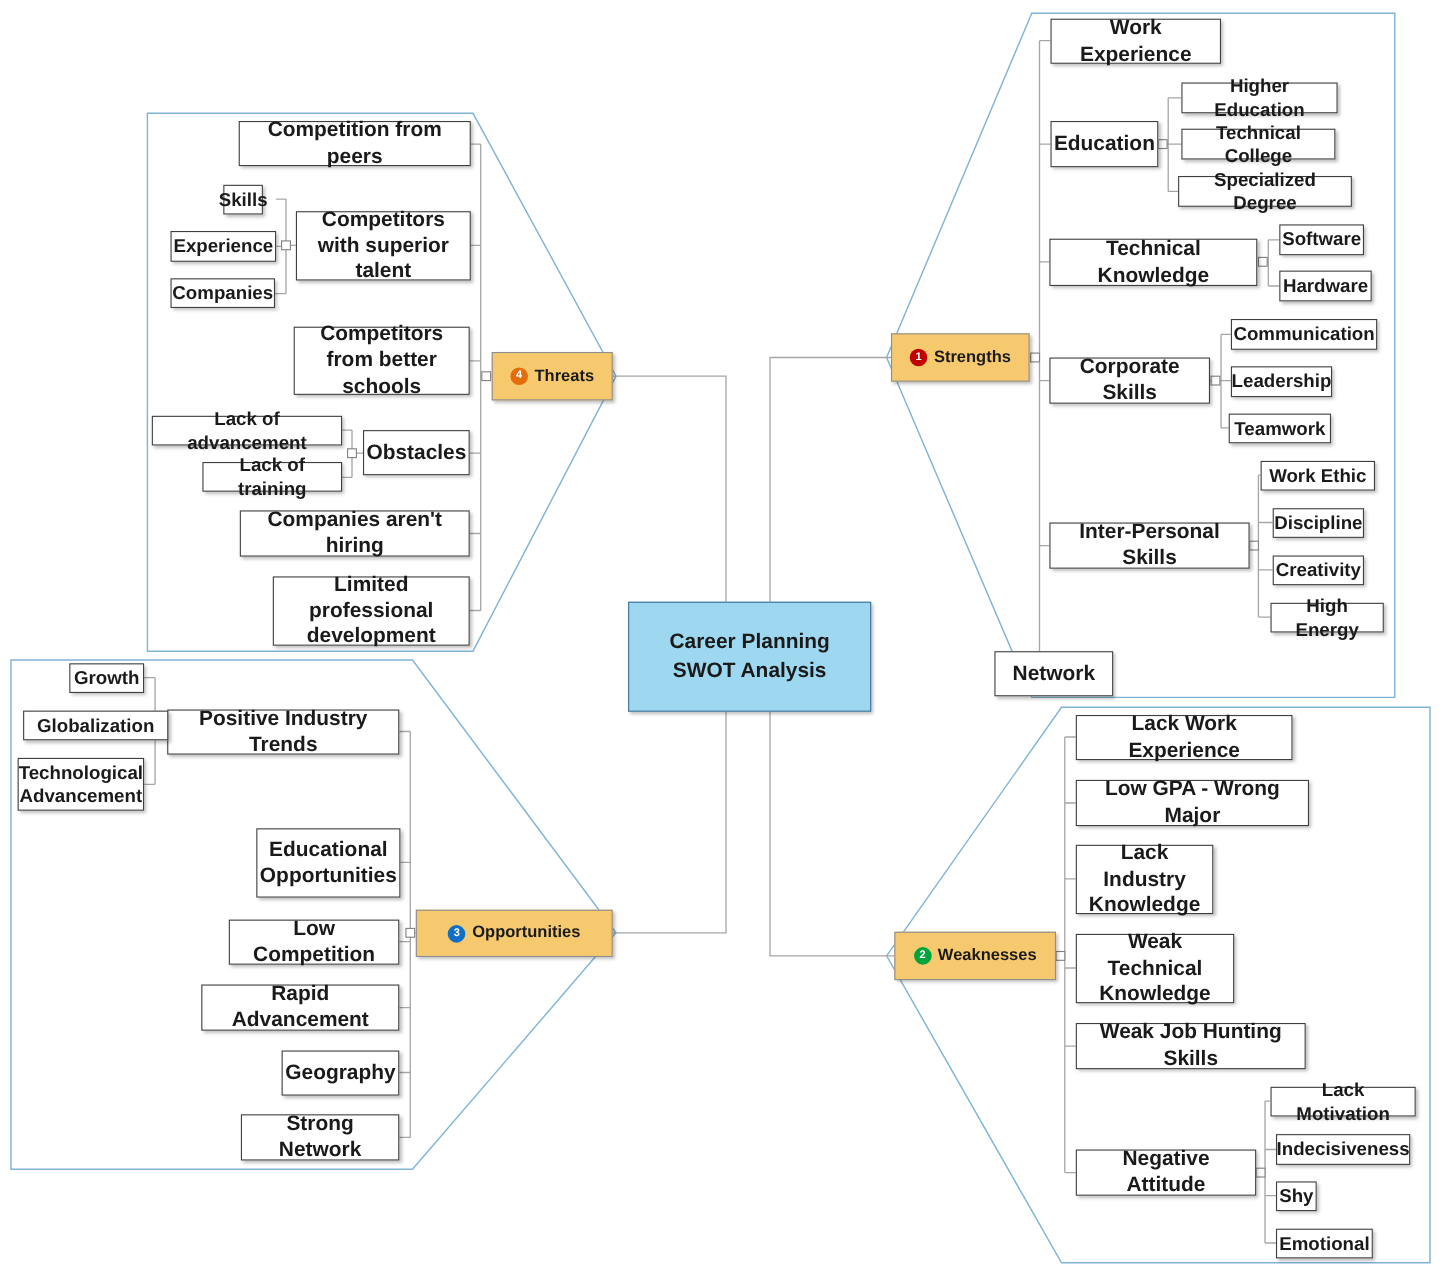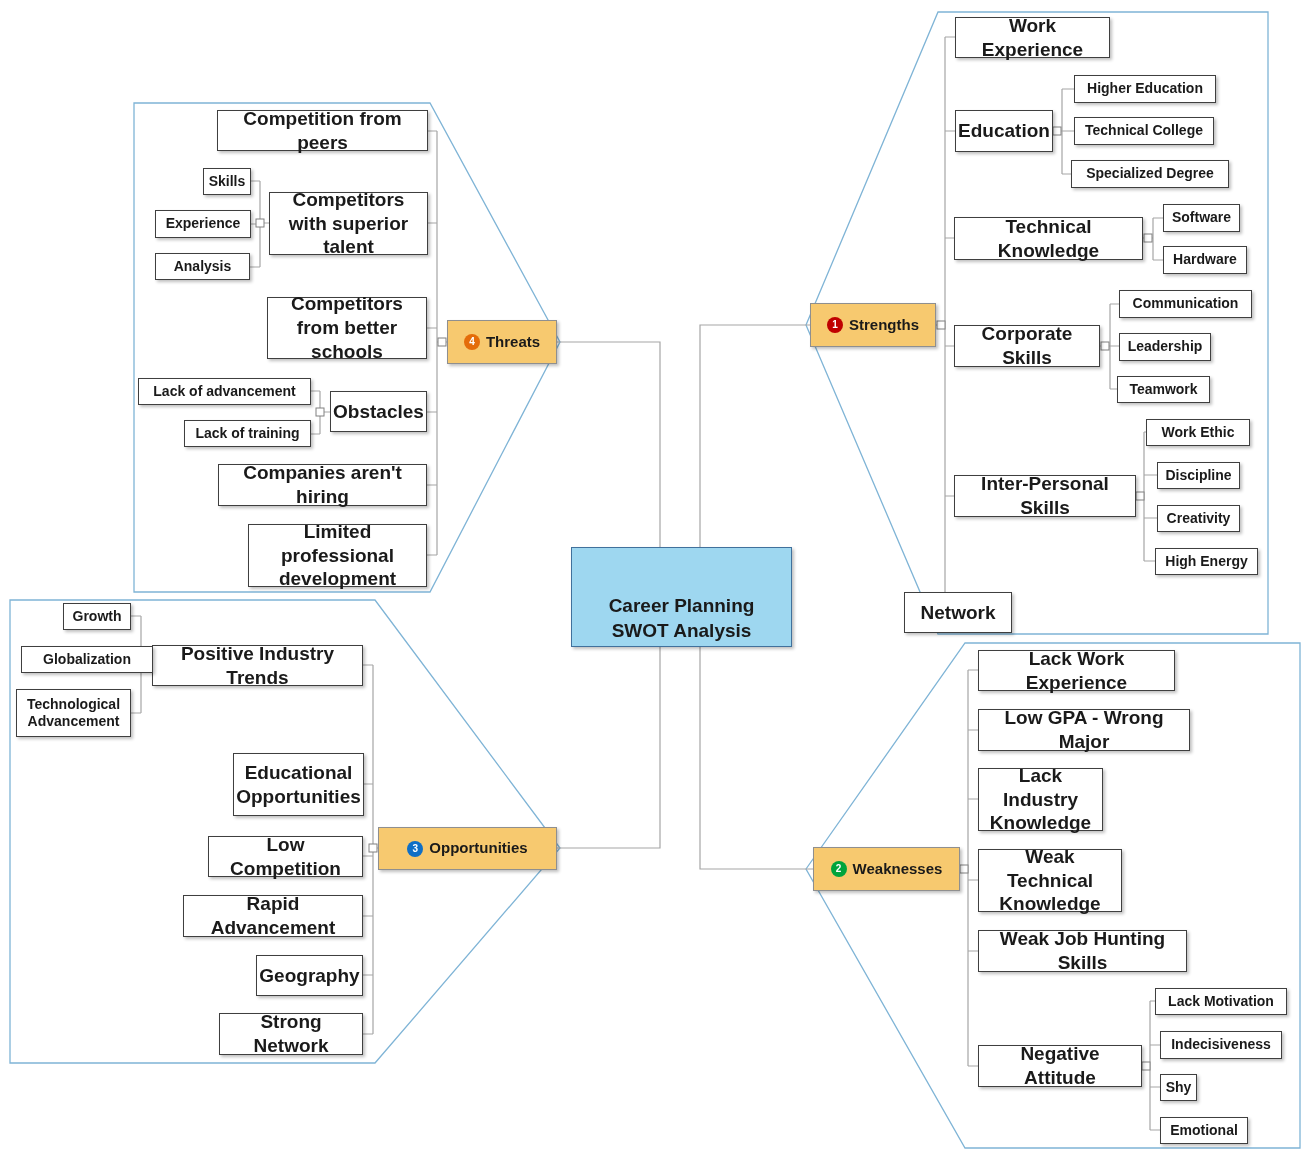--- a/index.html
+++ b/index.html
@@ -3,22 +3,22 @@
 <meta charset="utf-8">
 <style>
   html,body{margin:0;padding:0;background:#ffffff;}
   body{font-family:"Liberation Sans", sans-serif;}
   #canvas{position:relative;width:1310px;height:1160px;background:#ffffff;overflow:hidden;}
   #wires{position:absolute;left:0;top:0;width:1310px;height:1160px;}
   .node-base{position:absolute;box-sizing:border-box;display:flex;align-items:center;justify-content:center;
     text-align:center;color:#1a1a1a;font-weight:bold;background:#ffffff;border:1px solid #3f3f3f;
     box-shadow:2px 2px 3px rgba(0,0,0,0.25);line-height:1.25;padding:2px 5px;z-index:2;}
   .topic{font-size:19px;}
-  .subtopic{font-size:14px;}
-  .center-node{background:#9ED7F0;border:1px solid #41719C;font-size:19px;flex-direction:column;line-height:1.35;justify-content:flex-end;}
+  .subtopic{font-size:17px;}
+  .center-node{background:#9ED7F0;border:1px solid #41719C;font-size:19px;flex-direction:column;line-height:1.35;}
   .branch{background:#F7C96F;border:1px solid #8f8f8f;font-size:15px;gap:6px;}
   .badge{width:16px;height:16px;min-width:16px;border-radius:50%;color:#ffffff;font-size:10px;font-weight:bold;
     display:flex;align-items:center;justify-content:center;line-height:1;}
   .badge-strengths{background:#C00000;}
   .badge-weaknesses{background:#00A43C;}
   .badge-opportunities{background:#0F6FC6;}
   .badge-threats{background:#E46C0A;}
 </style>
 </head>
 <body>
@@ -131,23 +131,23 @@
   <div class="node-base subtopic" style="left:21px;top:646px;width:132px;height:27px">Globalization</div>
   <div class="node-base subtopic" style="left:16px;top:689px;width:115px;height:48px">Technological Advancement</div>
   <div class="node-base topic" style="left:233px;top:753px;width:131px;height:63px">Educational Opportunities</div>
   <div class="node-base topic" style="left:183px;top:895px;width:180px;height:42px">Rapid Advancement</div>
   <div class="node-base topic" style="left:208px;top:836px;width:155px;height:41px">Low Competition</div>
   <div class="node-base topic" style="left:256px;top:955px;width:107px;height:41px">Geography</div>
   <div class="node-base topic" style="left:219px;top:1013px;width:144px;height:42px">Strong Network</div>
 
   <div class="node-base topic" style="left:217px;top:110px;width:211px;height:41px">Competition from peers</div>
   <div class="node-base topic" style="left:269px;top:192px;width:159px;height:63px">Competitors with superior talent</div>
-  <div class="node-base subtopic" style="left:203px;top:168px;width:48px;height:27px">Skills</div>
+  <div class="node-base subtopic" style="left:203px;top:168px;width:36px;height:27px">Skills</div>
   <div class="node-base subtopic" style="left:155px;top:210px;width:96px;height:28px">Experience</div>
-  <div class="node-base subtopic" style="left:155px;top:253px;width:95px;height:27px">Analysis</div>
+  <div class="node-base subtopic" style="left:155px;top:253px;width:95px;height:27px">Companies</div>
   <div class="node-base topic" style="left:267px;top:297px;width:160px;height:62px">Competitors from better schools</div>
   <div class="node-base topic" style="left:330px;top:391px;width:97px;height:41px">Obstacles</div>
   <div class="node-base subtopic" style="left:138px;top:378px;width:173px;height:27px">Lack of advancement</div>
   <div class="node-base subtopic" style="left:184px;top:420px;width:127px;height:27px">Lack of training</div>
   <div class="node-base topic" style="left:218px;top:464px;width:209px;height:42px">Companies aren't hiring</div>
   <div class="node-base topic" style="left:248px;top:524px;width:179px;height:63px">Limited professional development</div>
 
 </div>
 
 </body></html>

